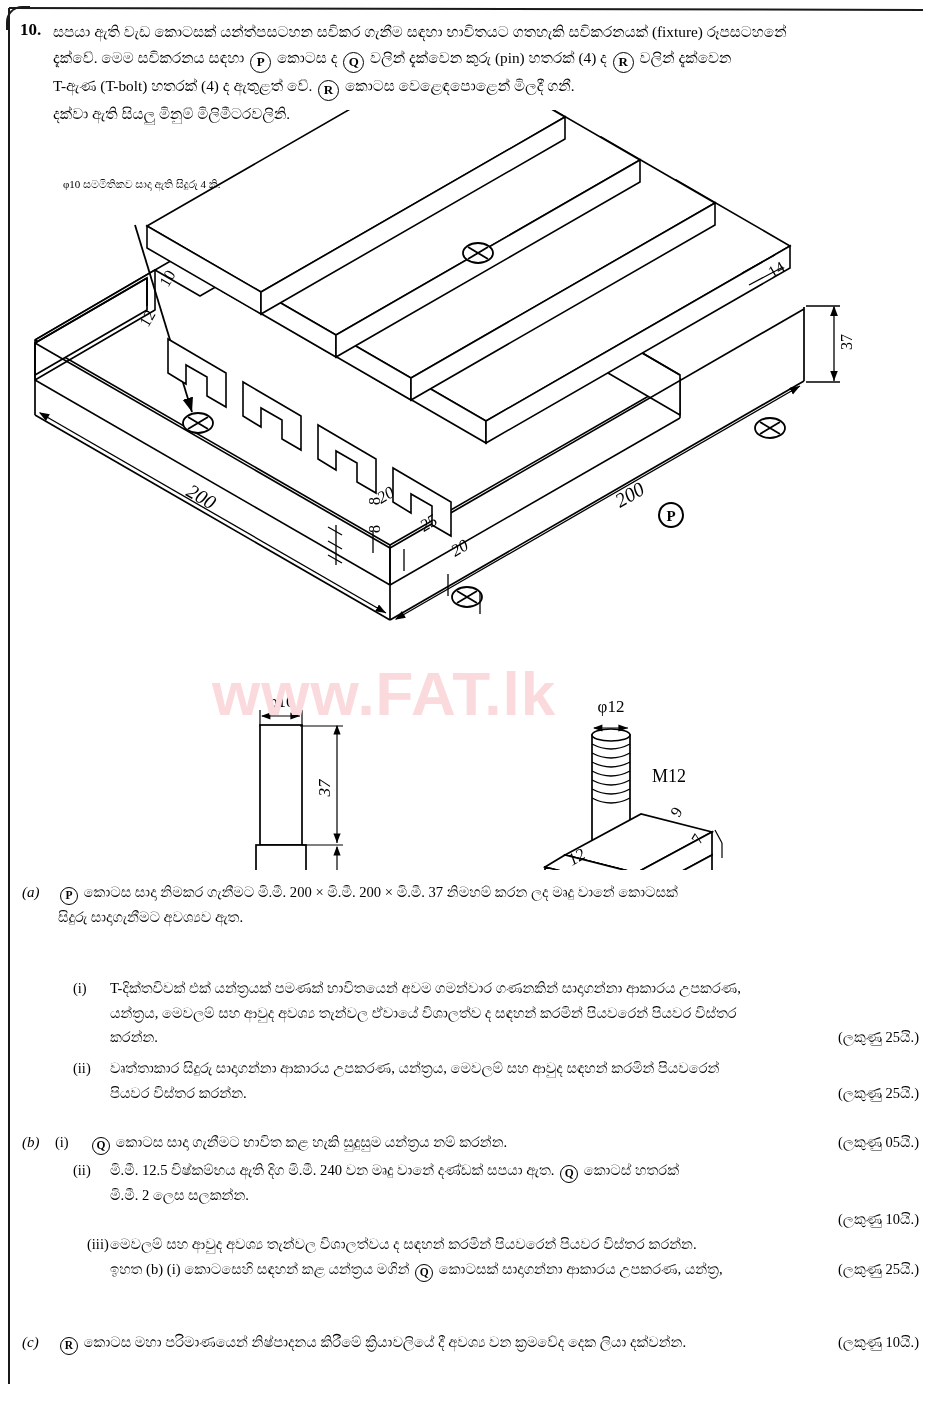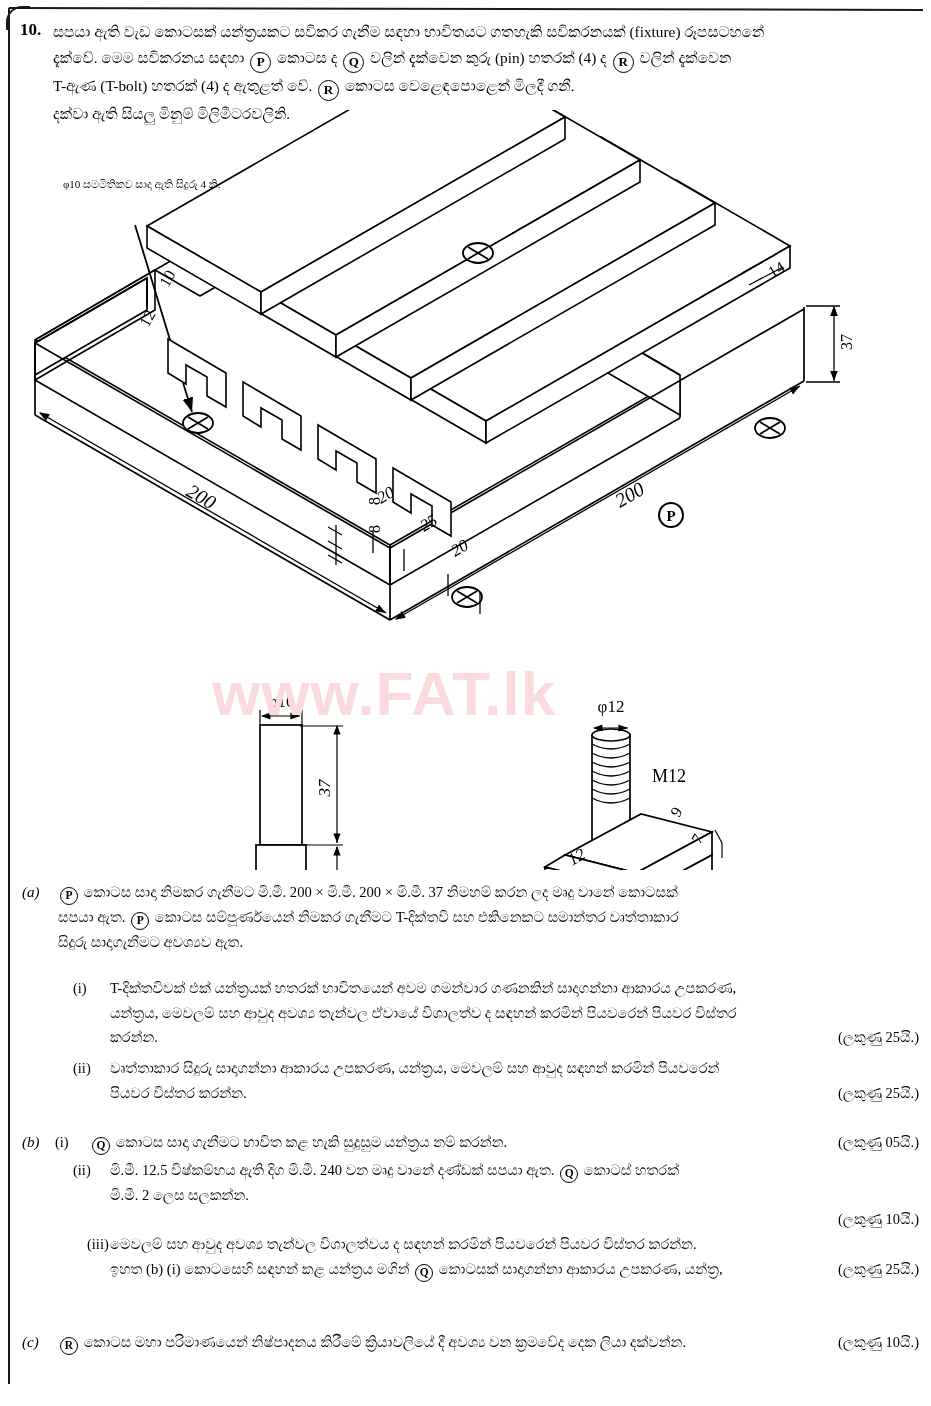--- a/index.html
+++ b/index.html
@@ -162,21 +162,21 @@
 
 <div class="page">
 
   <div class="page-border-left"></div>
   <div class="page-border-top"></div>
   <div class="page-border-corner"></div>
 
   <div class="qnum">10.</div>
 
   <div class="intro" id="intro-block">
-      <span class="ln">සපයා ඇති වැඩ කොටසක් යන්ත්‍රයකට සවිකර ගැනීම සඳහා භාවිතයට ගතහැකි සවිකරනයක් (fixture) රූපසටහනේ</span>
+      <span class="ln">සපයා ඇති වැඩ කොටසක් යන්ත්‍පසටහන සවිකර ගැනීම සඳහා භාවිතයට ගතහැකි සවිකරනයක් (fixture) රූපසටහනේ</span>
       <span class="ln">දැක්වේ. මෙම සවිකරනය සඳහා <span class="circmark big">P</span> කොටස ද <span class="circmark big">Q</span> වලින් දැක්වෙන කුරු (pin) හතරක් (4) ද <span class="circmark big">R</span> වලින් දැක්වෙන</span>
       <span class="ln">T-ඇණ (T-bolt) හතරක් (4) ද ඇතුළත් වේ. <span class="circmark big">R</span> කොටස වෙළෙඳපොළෙන් මිලදී ගනී.</span>
       <span class="ln">දක්වා ඇති සියලු මිනුම් මිලිමීටරවලිනි.</span>
     </div>
 
   <div class="drawing">
 
     <div class="callout" id="callout-holes">
       <span class="ln">φ10 සමමිතිකව</span>
       <span class="ln">සාදා ඇති සිදුරු 4 කි.</span>
@@ -467,28 +467,27 @@
     </svg>
 
     <div class="watermark">www.FAT.lk</div>
   </div>
 
   <div class="parts" id="parts-block">
       <div class="part" style="position: absolute; left: 0px; top: 0px; width: 931px;">
         <span class="lbl-a" style="left: 22px; top: 0px;">(a)</span>
         <div class="body-txt" style="position: absolute; left: 58px; top: 0px; width: 858px;">
           <span class="ln"><span class="circmark">P</span> කොටස සාදා නිමකර ගැනීමට මි.මී. 200 × මි.මී. 200 × මි.මී. 37 නිමහම් කරන ලද මෘදු වානේ කොටසක්</span>
-          <span class="ln">සපයා ඇත. <span class="circmark">P</span> කොටස සම්පූර්ණයෙන් නිමකර ගැනීමට T-දික්තවි සහ එකිනෙකට සමාන්තර වෘත්තාකාර</span>
           <span class="ln">සිදුරු සාදාගැනීමට අවශ්‍යව ඇත.</span>
         </div>
       </div>
       <div class="part" style="position: absolute; left: 0px; top: 96px; width: 931px;">
         <span class="romnum" style="left: 73px; top: 0px;">(i)</span>
         <div class="body-txt" style="position: absolute; left: 110px; top: 0px; width: 800px;">
-          <span class="ln">T-දික්තවිවක් එක් යන්ත්‍රයක් හතරක් භාවිතයෙන් අවම ගමන්වාර ගණනකින් සාදාගන්නා ආකාරය උපකරණ,</span>
+          <span class="ln">T-දික්තවිවක් එක් යන්ත්‍රයක් පමණක් භාවිතයෙන් අවම ගමන්වාර ගණනකින් සාදාගන්නා ආකාරය උපකරණ,</span>
           <span class="ln">යන්ත්‍රය, මෙවලම් සහ ආවුද අවශ්‍ය තැන්වල ඒවායේ විශාලත්ව ද සඳහන් කරමින් පියවරෙන් පියවර විස්තර</span>
           <span class="ln">කරන්න.</span>
         </div>
         <span class="marks" style="top: 49px;">(ලකුණු 25යි.)</span>
       </div>
       <div class="part" style="position: absolute; left: 0px; top: 176px; width: 931px;">
         <span class="romnum" style="left: 73px; top: 0px;">(ii)</span>
         <div class="body-txt" style="position: absolute; left: 110px; top: 0px; width: 800px;">
           <span class="ln">වෘත්තාකාර සිදුරු සාදාගන්නා ආකාරය උපකරණ, යන්ත්‍රය, මෙවලම් සහ ආවුද සඳහන් කරමින් පියවරෙන්</span>
           <span class="ln">පියවර විස්තර කරන්න.</span>

